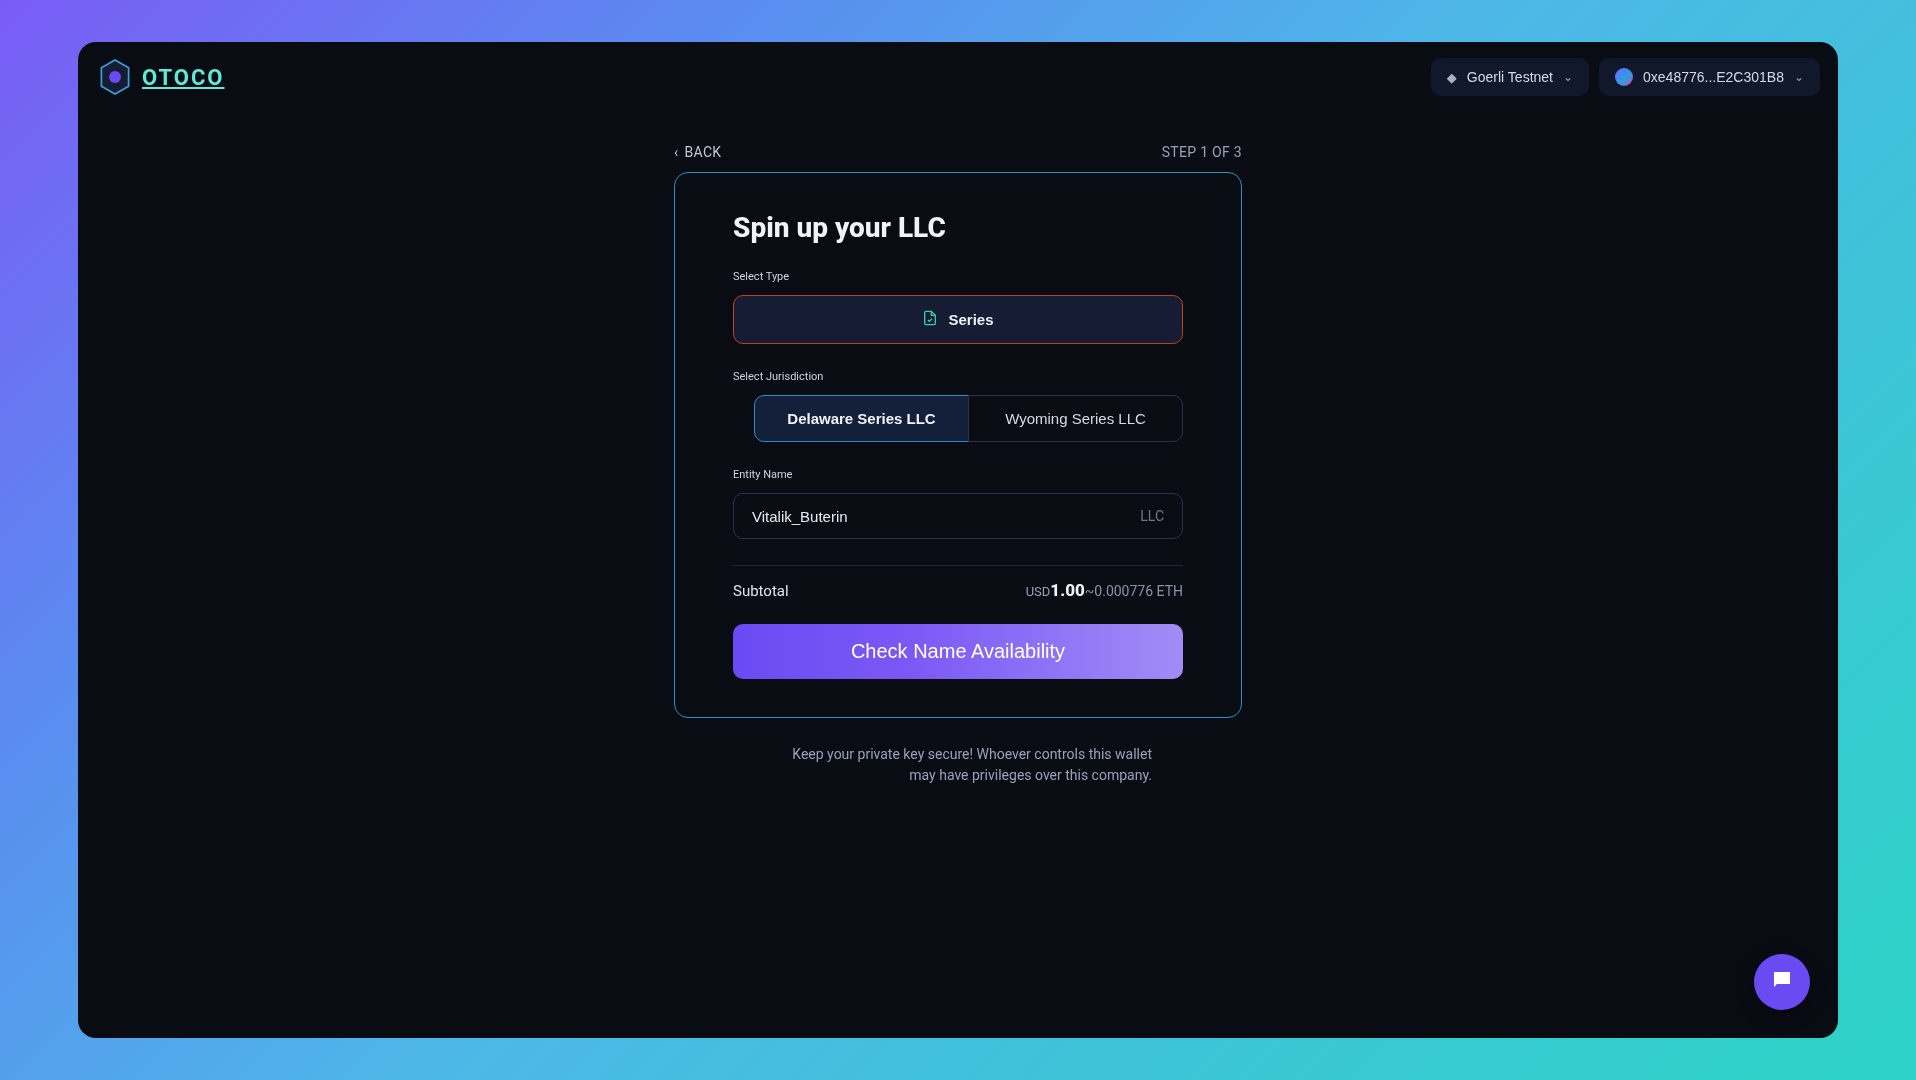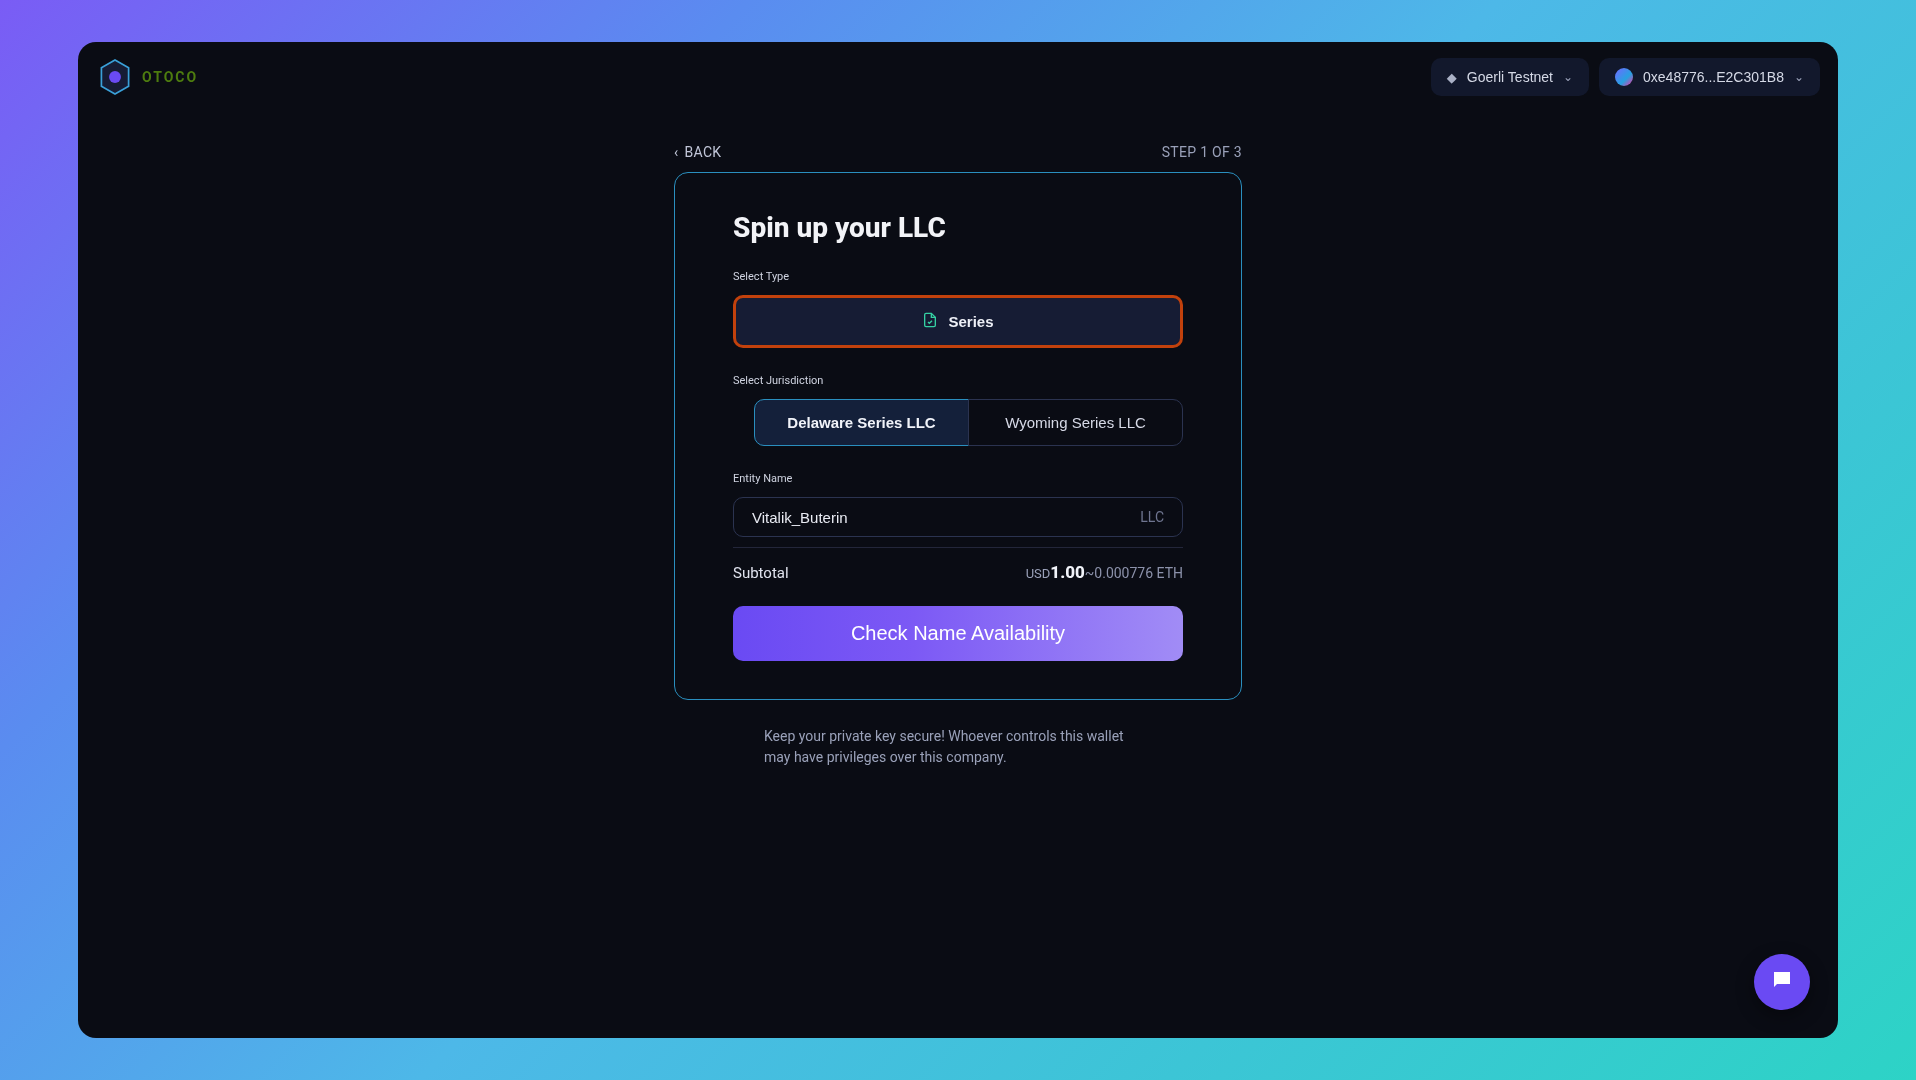--- a/index.html
+++ b/index.html
@@ -32,22 +32,23 @@
     gap: 10px;
     padding-left: 2px;
   }
   .logo-mark {
     width: 34px; height: 38px;
     position: relative;
   }
   .brand-name {
     font-weight: 700;
     letter-spacing: 2px;
-    font-size: 14px;
-    color: #4d7c0f;
+    font-size: 22px;
+    color: #5eead4;
+    text-decoration: underline;
   }
   .top-controls { display: flex; gap: 10px; }
   .pill {
     background: #12182c;
     border-radius: 10px;
     padding: 10px 16px;
     display: flex;
     align-items: center;
     gap: 10px;
     color: #d5d9e6;
@@ -94,21 +95,21 @@
     font-weight: 800;
     margin-bottom: 26px;
   }
   .label {
     color: #cfd3e0;
     font-size: 11px;
     margin-bottom: 12px;
   }
   .type-select {
     width: 100%;
-    border: 3px solid #c2410c;
+    border: 1px solid #c2410c;
     background: #161c34;
     border-radius: 10px;
     padding: 14px 16px;
     display: flex;
     align-items: center;
     justify-content: center;
     gap: 10px;
     color: #eef0f7;
     font-weight: 600;
     font-size: 15px;
@@ -135,22 +136,22 @@
     color: #f1f3f9;
   }
   .juris-btn + .juris-btn { margin-left: -1px; border-top-left-radius: 0; border-bottom-left-radius: 0; }
   .juris-btn:first-child { border-top-right-radius: 0; border-bottom-right-radius: 0; margin-left: 21px; }
   .entity-wrap {
     display: flex;
     align-items: center;
     border: 1px solid #2b3350;
     border-radius: 10px;
     padding: 0 18px;
-    height: 40px;
-    margin-bottom: 10px;
+    height: 46px;
+    margin-bottom: 26px;
   }
   .entity-input {
     flex: 1;
     background: transparent;
     border: none;
     outline: none;
     color: #e9ebf3;
     font-size: 15px;
   }
   .entity-suffix {
@@ -177,21 +178,21 @@
     border: none;
     border-radius: 10px;
     font-size: 20px;
     color: #fff;
     background: linear-gradient(90deg, #6a4af3 0%, #7c59f5 40%, #a18cf6 100%);
     cursor: pointer;
     text-align: center;
   }
   .footnote {
     width: 568px;
-    text-align: left;
+    text-align: right;
     color: #9aa1b9;
     font-size: 14px;
     margin-top: 26px;
     line-height: 1.5;
     padding: 0 90px;
   }
   .chat-bubble {
     position: absolute;
     right: 28px;
     bottom: 28px;

